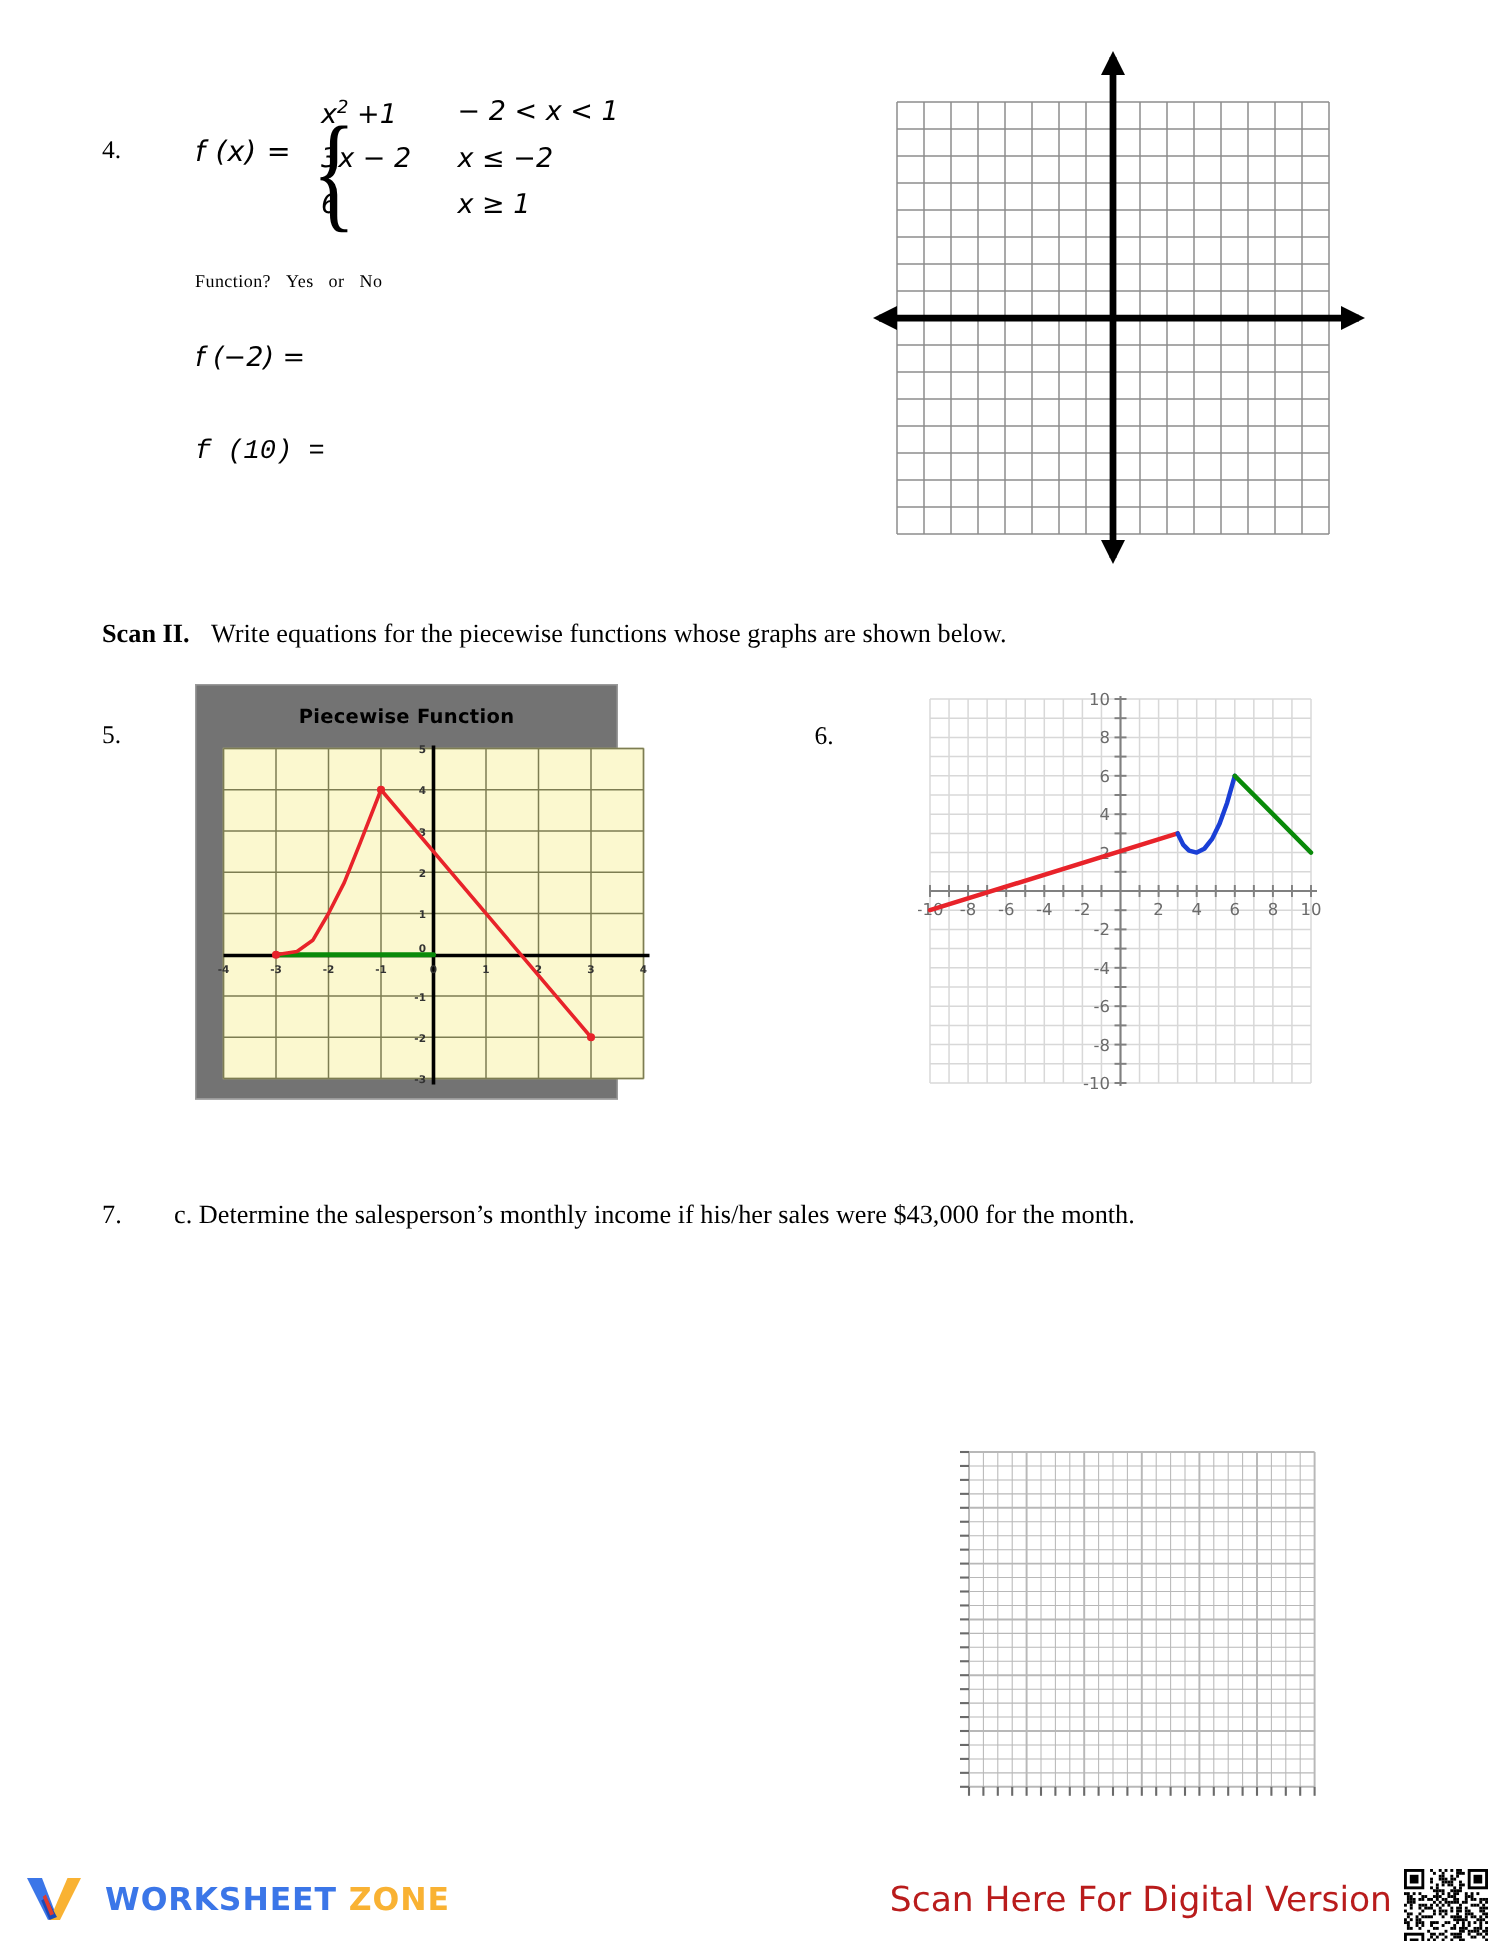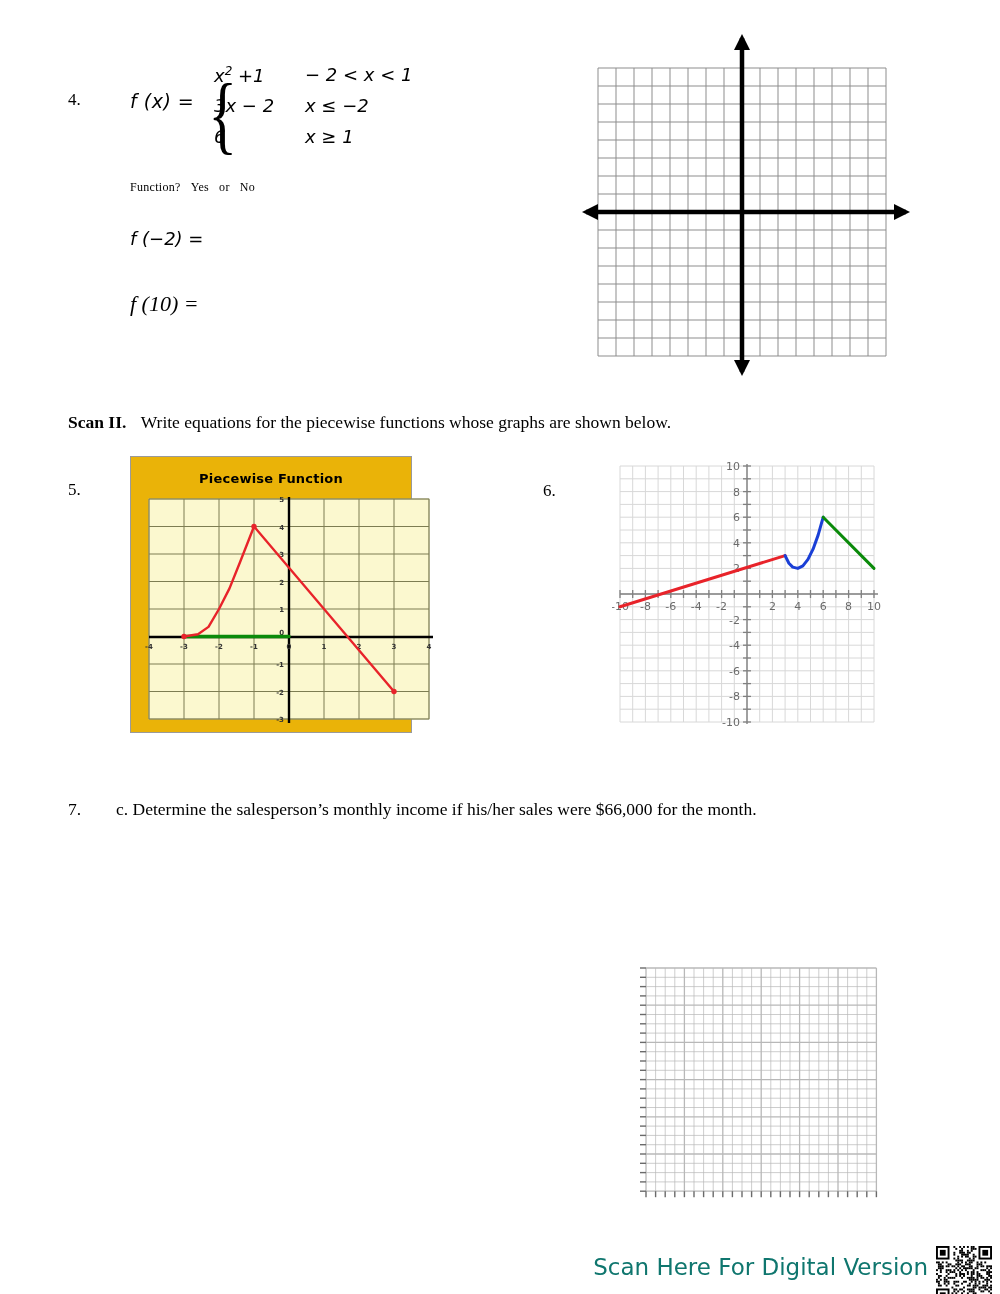--- a/index.html
+++ b/index.html
@@ -44,21 +44,21 @@
   .piece-cond { left: 175px; }
   .r1 { top: 4px; }
   .r2 { top: 35px; }
   .r3 { top: 66px; }
   .sup { font-size: 12px; vertical-align: super; }
 
   #q4-function-q { left: 130px; top: 180px; font-size: 12px; letter-spacing: .3px; }
   .ws { display: inline-block; width: 10px; }
 
   #q4-eval1 { left: 130px; top: 228px; font-family: "DejaVu Sans", sans-serif; font-style: italic; font-size: 18px; }
-  #q4-eval2 { left: 130px; top: 291px; font-family: Liberation Serif, serif; font-style: italic; font-size: 22px; }
+  #q4-eval2 { left: 130px; top: 291px; font-family: Liberation Mono, monospace; font-style: italic; font-size: 18px; }
 
   
   #partII { left: 68px; top: 412px; font-size: 17.5px; }
   #partII b { font-weight: bold; }
 
   
   #q5-number { left: 68px; top: 480px; font-size: 17px; }
   #q6-number { left: 543px; top: 481px; font-size: 17px; }
 
   
@@ -74,28 +74,28 @@
   #footer { left: 0; top: 1246px; width: 1000px; height: 48px; }
   #logo-wrap { position: absolute; left: 14px; top: 2px; display: flex; align-items: center; }
   #logo-text {
     font-family: "DejaVu Sans", sans-serif;
     font-weight: bold; font-size: 21px; letter-spacing: .6px;
     margin-left: 10px;
   }
   #scan-text {
     position: absolute; right: 72px; top: 8px;
     font-family: "DejaVu Sans", sans-serif;
-    font-size: 23px; color: #0f766e;
+    font-size: 23px; color: #b91c1c;
   }
   #qr { position: absolute; right: 8px; top: 0px; }
 
   
   #graph5-frame {
     left: 130px; top: 456px; width: 282px; height: 277px;
-    border: 1px solid #9a9a9a; background: #eab308;
+    border: 1px solid #9a9a9a; background: #737373;
   }
   #graph5-title {
     position: absolute; left: 0; right: 0; top: 14px;
     text-align: center;
     font-family: "DejaVu Sans", sans-serif;
     font-weight: bold; font-size: 13px;
     letter-spacing: .2px;
   }
 
   
@@ -380,21 +380,21 @@
         <path d="M8 154.8 L173.1 103.6" stroke="#e8232a"></path>
         <path d="M173.1 103.6 L176.91 111.28 L180.71999999999997 115.12 L185.79999999999998 116.4 L190.88 113.84 L195.96 107.44 L201.04 97.19999999999999 L206.12 83.12 L211.20000000000002 65.19999999999999" stroke="#1a3fd6"></path>
         <path d="M211.20000000000002 65.19999999999999 L262 116.4" stroke="#0a8a0a"></path>
       </g>
   </svg>
 
   <div class="abs" id="q7">
     <div class="lead">
       <span class="num">7.</span>
     </div>
-    <div class="sub">c. Determine the salesperson’s monthly income if his/her sales were $66,000 for the month.</div>
+    <div class="sub">c. Determine the salesperson’s monthly income if his/her sales were $43,000 for the month.</div>
   </div>
 
   <svg class="abs" id="grid7" width="248" height="240" viewBox="0 0 248 240">
     <g id="g7grid" stroke="#b8b8b8" stroke-width="1" fill="none">
         <line x1="10" y1="6" x2="10" y2="229.20000000000002" stroke-width="1.3"></line>
         <line x1="19.6" y1="6" x2="19.6" y2="229.20000000000002" stroke-width="0.7"></line>
         <line x1="29.2" y1="6" x2="29.2" y2="229.20000000000002" stroke-width="0.7"></line>
         <line x1="38.8" y1="6" x2="38.8" y2="229.20000000000002" stroke-width="0.7"></line>
         <line x1="48.4" y1="6" x2="48.4" y2="229.20000000000002" stroke-width="1.3"></line>
         <line x1="58" y1="6" x2="58" y2="229.20000000000002" stroke-width="0.7"></line>
@@ -492,20 +492,29 @@
         <line x1="202" y1="229.20000000000002" x2="202" y2="235.20000000000002"></line>
         <line x1="211.6" y1="229.20000000000002" x2="211.6" y2="235.20000000000002"></line>
         <line x1="221.2" y1="229.20000000000002" x2="221.2" y2="235.20000000000002"></line>
         <line x1="230.79999999999998" y1="229.20000000000002" x2="230.79999999999998" y2="235.20000000000002"></line>
         <line x1="240.39999999999998" y1="229.20000000000002" x2="240.39999999999998" y2="235.20000000000002"></line>
       </g>
   </svg>
 
   <div class="abs" id="footer">
 
+    <div id="logo-wrap">
+      <svg width="46" height="36" viewBox="0 0 46 36">
+        <path d="M4 4 L14 4 L24 30 L18 32 Z" fill="#3b76e8"></path>
+        <path d="M40 4 L31 4 L19 32 L26 32 Z" fill="#f9b233"></path>
+        <path d="M17 17 L24 30 L19 32 L13.5 19 Z" fill="#1a49b8"></path>
+        <path d="M16.5 15 L22 28 L19.5 29 L14.5 16.5 Z" fill="#e03b2f"></path>
+      </svg>
+      <div id="logo-text"><span style="color:#3b76e8">WORKSHEET</span><span style="color:#f9b233">&nbsp;</span><span style="color:#f9b233">ZONE</span></div>
+    </div>
 
     <div id="scan-text">Scan Here For Digital Version</div>
 
     <svg id="qr" width="56" height="56" viewBox="0 0 29 29">
       <rect width="29" height="29" fill="#ffffff"></rect>
       <g fill="#000000" id="qrcells">
           <rect x="0" y="0" width="7" height="7" fill="#000"></rect>
           <rect x="1" y="1" width="5" height="5" fill="#fff"></rect>
           <rect x="2" y="2" width="3" height="3" fill="#000"></rect>
           <rect x="22" y="0" width="7" height="7" fill="#000"></rect>

